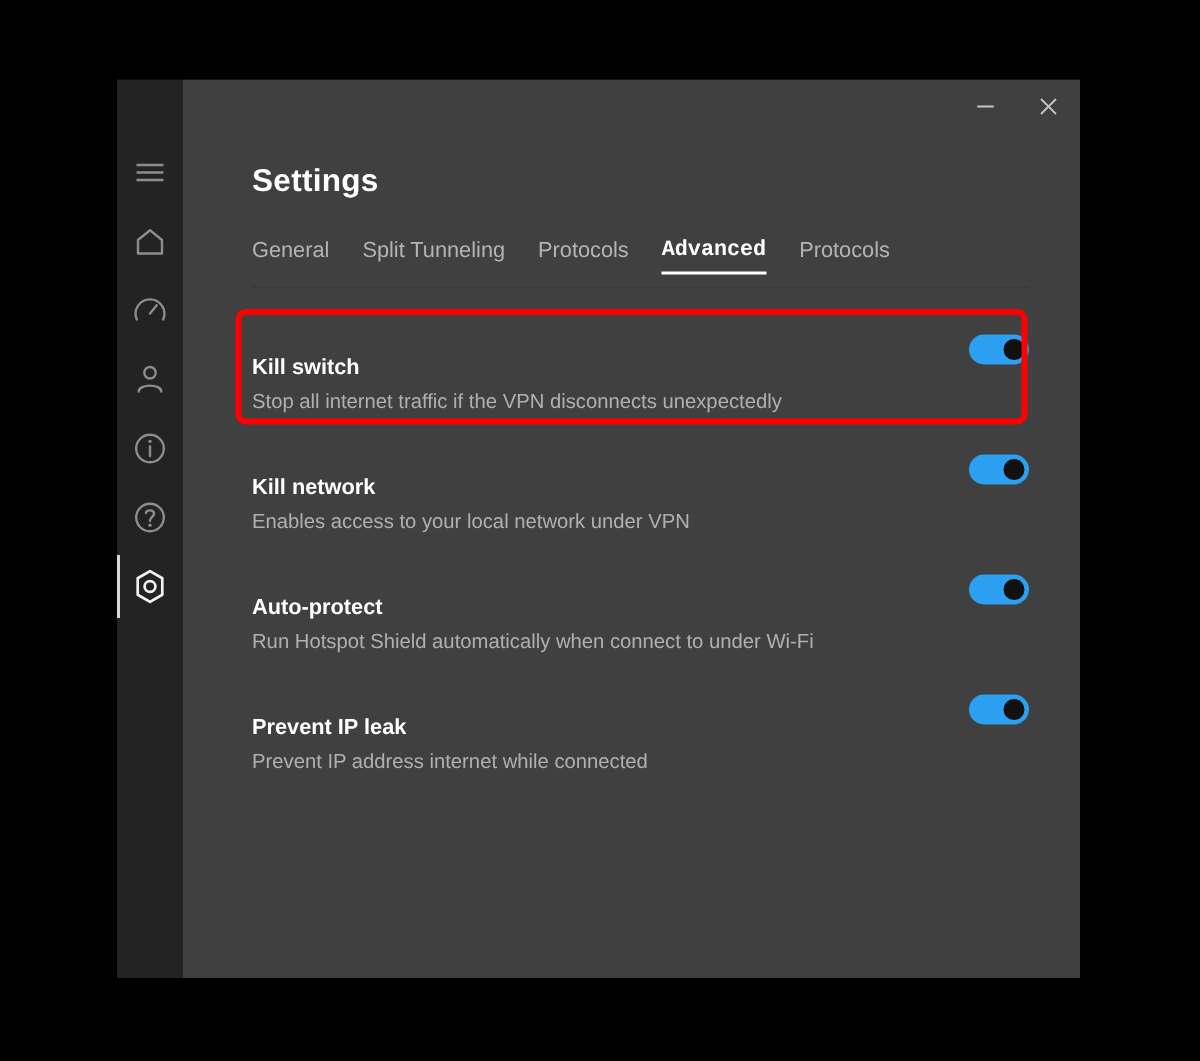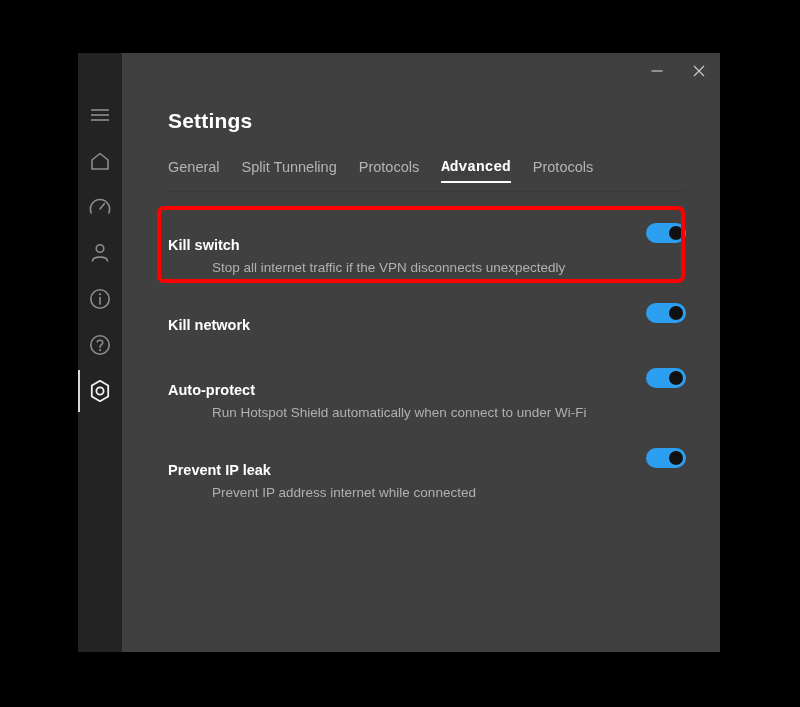--- a/index.html
+++ b/index.html
@@ -147,21 +147,20 @@
   .row-title {
     color: #ffffff;
     font-size: 14.5px;
     font-weight: bold;
     margin-bottom: 7px;
     margin-top: 16px;
   }
   .row-desc {
     color: #b0b0b0;
     font-size: 13.5px;
-    margin-left: 44px;
   }
 
   .toggle {
     flex: 0 0 auto;
     width: 40px;
     height: 20px;
     border-radius: 10px;
     background: #2f2f2f;
     position: relative;
     margin-top: 2px;
@@ -329,20 +328,21 @@
           <div class="row-desc">Stop all internet traffic if the VPN disconnects unexpectedly</div>
         </div>
         <div class="toggle on">
           <span class="knob"></span>
         </div>
       </div>
 
       <div class="setting-row">
         <div class="row-text">
           <div class="row-title">Kill network</div>
+          <div class="row-desc">Enables access to your local network under VPN</div>
         </div>
         <div class="toggle on">
           <span class="knob"></span>
         </div>
       </div>
 
       <div class="setting-row">
         <div class="row-text">
           <div class="row-title">Auto-protect</div>
           <div class="row-desc">Run Hotspot Shield automatically when connect to under Wi-Fi</div>

